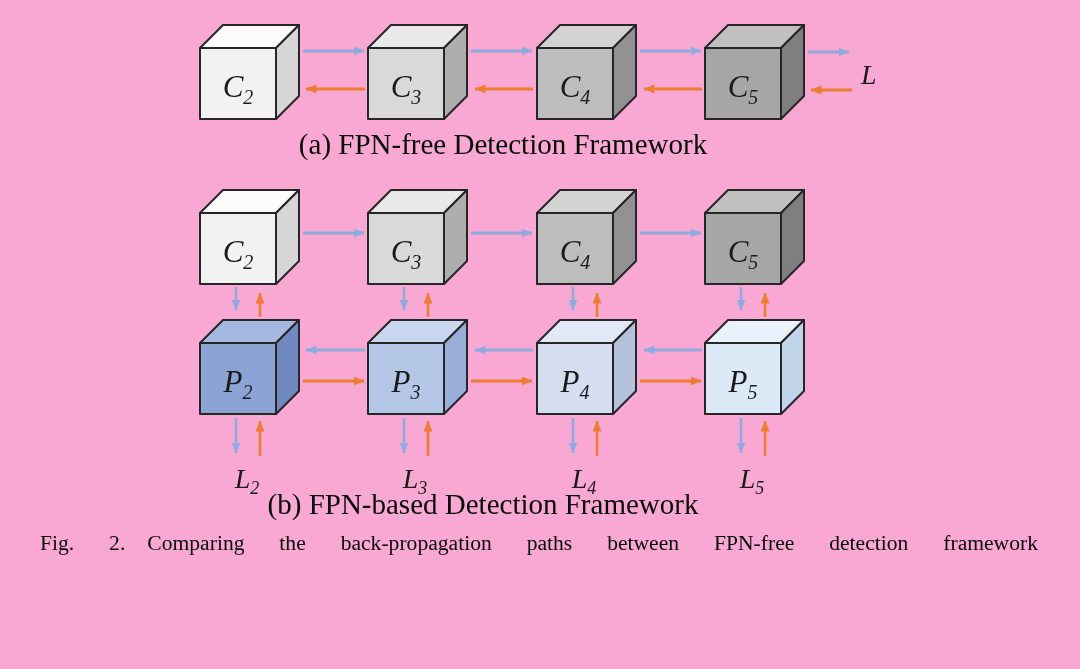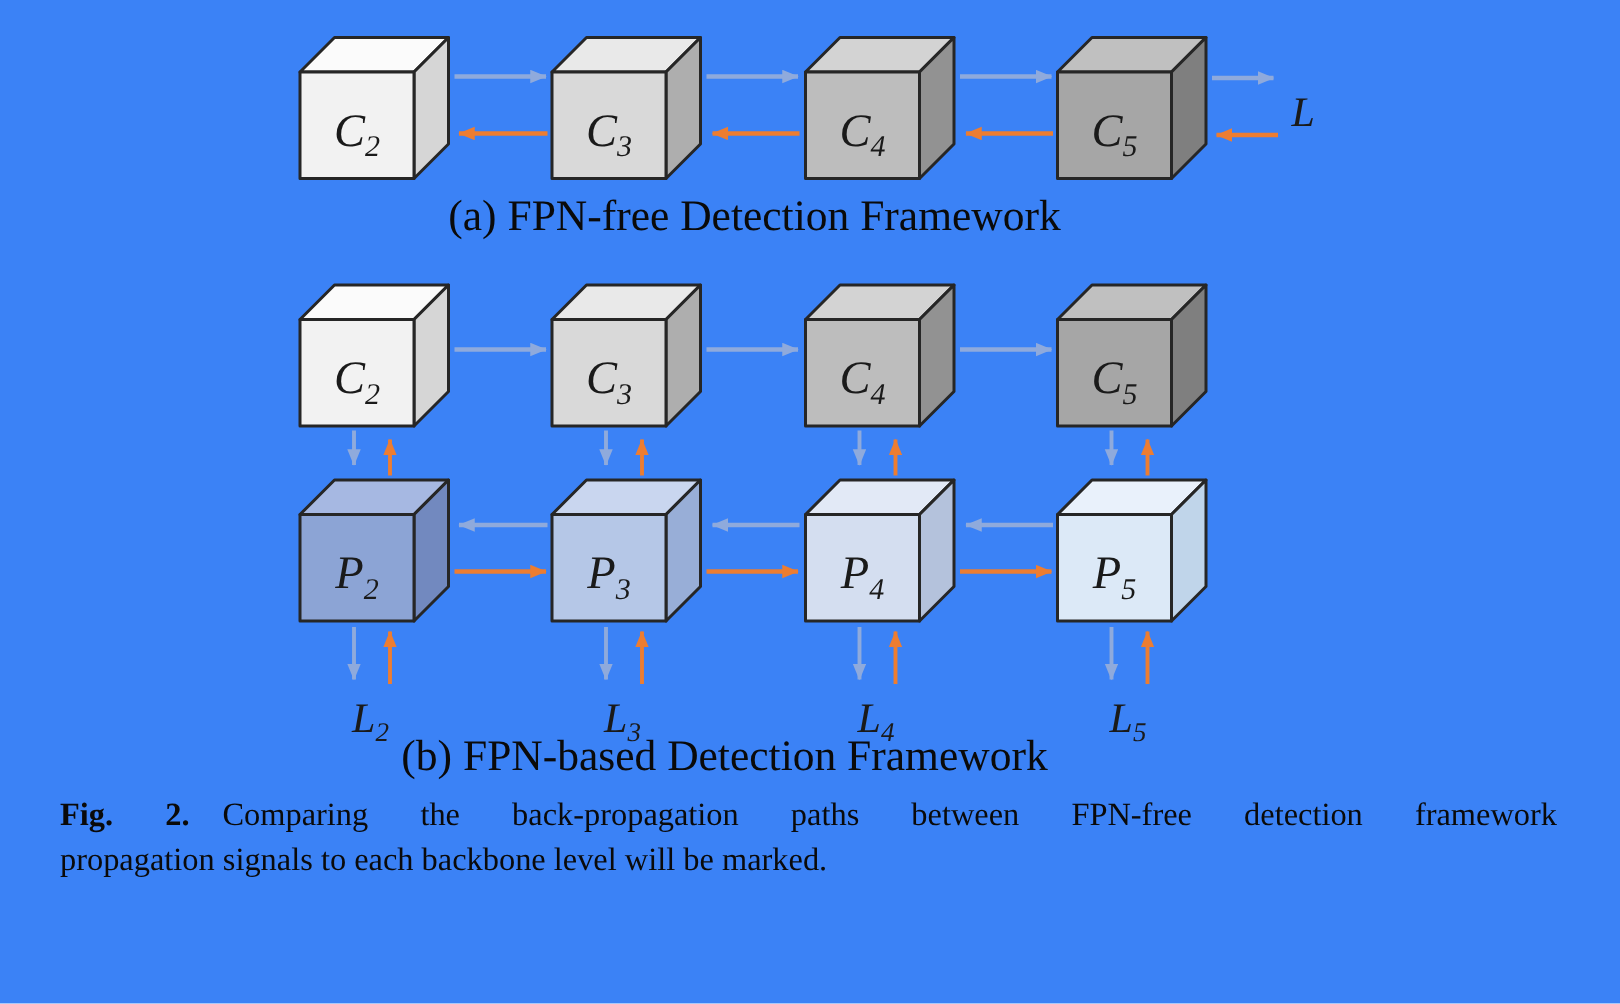--- a/index.html
+++ b/index.html
@@ -1,30 +1,30 @@
 <!DOCTYPE html>
 <html><head>
 <meta charset="utf-8">
 <style>
   html,body{margin:0;padding:0;background:#ffffff;}
-  .page{position:relative;width:1080px;height:669px;background:#3b82f6;overflow:hidden;
+  .page{position:relative;width:1080px;height:669px;background:#f9a8d4;overflow:hidden;
         font-family:"Liberation Serif",serif;color:#111;}
   svg.figure-canvas{position:absolute;left:0;top:0;}
   .cube polygon{stroke:#262626;stroke-width:2;stroke-linejoin:round;}
   .cube-label{font-family:"Liberation Serif",serif;font-style:italic;font-size:31px;fill:#1a1a1a;}
   .cube-label .sub{font-size:20px;}
   .out-label{font-family:"Liberation Serif",serif;font-style:italic;font-size:28px;fill:#1a1a1a;}
   .out-label .sub{font-size:18px;}
   .arrow{fill:none;stroke-width:3;stroke-linecap:butt;}
   .arrow.v{stroke-width:2.6;}
   .sub-caption{position:absolute;transform:translateX(-50%);font-size:29px;white-space:nowrap;color:#0a0a0a;}
   .fig-caption{position:absolute;left:40px;top:529px;width:998px;font-size:21.6px;line-height:29.7px;color:#0a0a0a;}
   .cap-line{text-align:justify;text-align-last:justify;}
   .cap-line.last{text-align-last:left;}
-  .fig-label{font-weight:bold;margin-right:22px;}
+  .fig-label{font-weight:normal;margin-right:22px;}
 </style>
 </head>
 <body>
 
 <div class="page">
 
 <svg class="figure-canvas" width="1080" height="530" viewBox="0 0 1080 530">
   <defs>
     <marker id="head-f" markerUnits="userSpaceOnUse" markerWidth="13" markerHeight="11" refX="10.5" refY="4.5" orient="auto">
       <path d="M0,0 L11,4.5 L0,9 Z" fill="#8FAADC"></path>
@@ -167,16 +167,15 @@
     <text class="out-label" x="584" y="488" text-anchor="middle"><tspan>L</tspan><tspan class="sub" dy="6">4</tspan></text>
     <text class="out-label" x="752" y="488" text-anchor="middle"><tspan>L</tspan><tspan class="sub" dy="6">5</tspan></text>
   </g>
 </svg>
 
 <div class="sub-caption" style="left:503px;top:128px;">(a) FPN-free Detection Framework</div>
 <div class="sub-caption" style="left:468px;top:488px;margin-left:15px;">(b) FPN-based Detection Framework</div>
 
 <div class="fig-caption">
   <div class="cap-line"><span class="fig-label">Fig. 2.</span><span>Comparing the back-propagation paths between FPN-free detection framework</span></div>
-  <div class="cap-line last">propagation signals to each backbone level will be marked.</div>
 </div>
 
 </div>
 
 </body></html>

